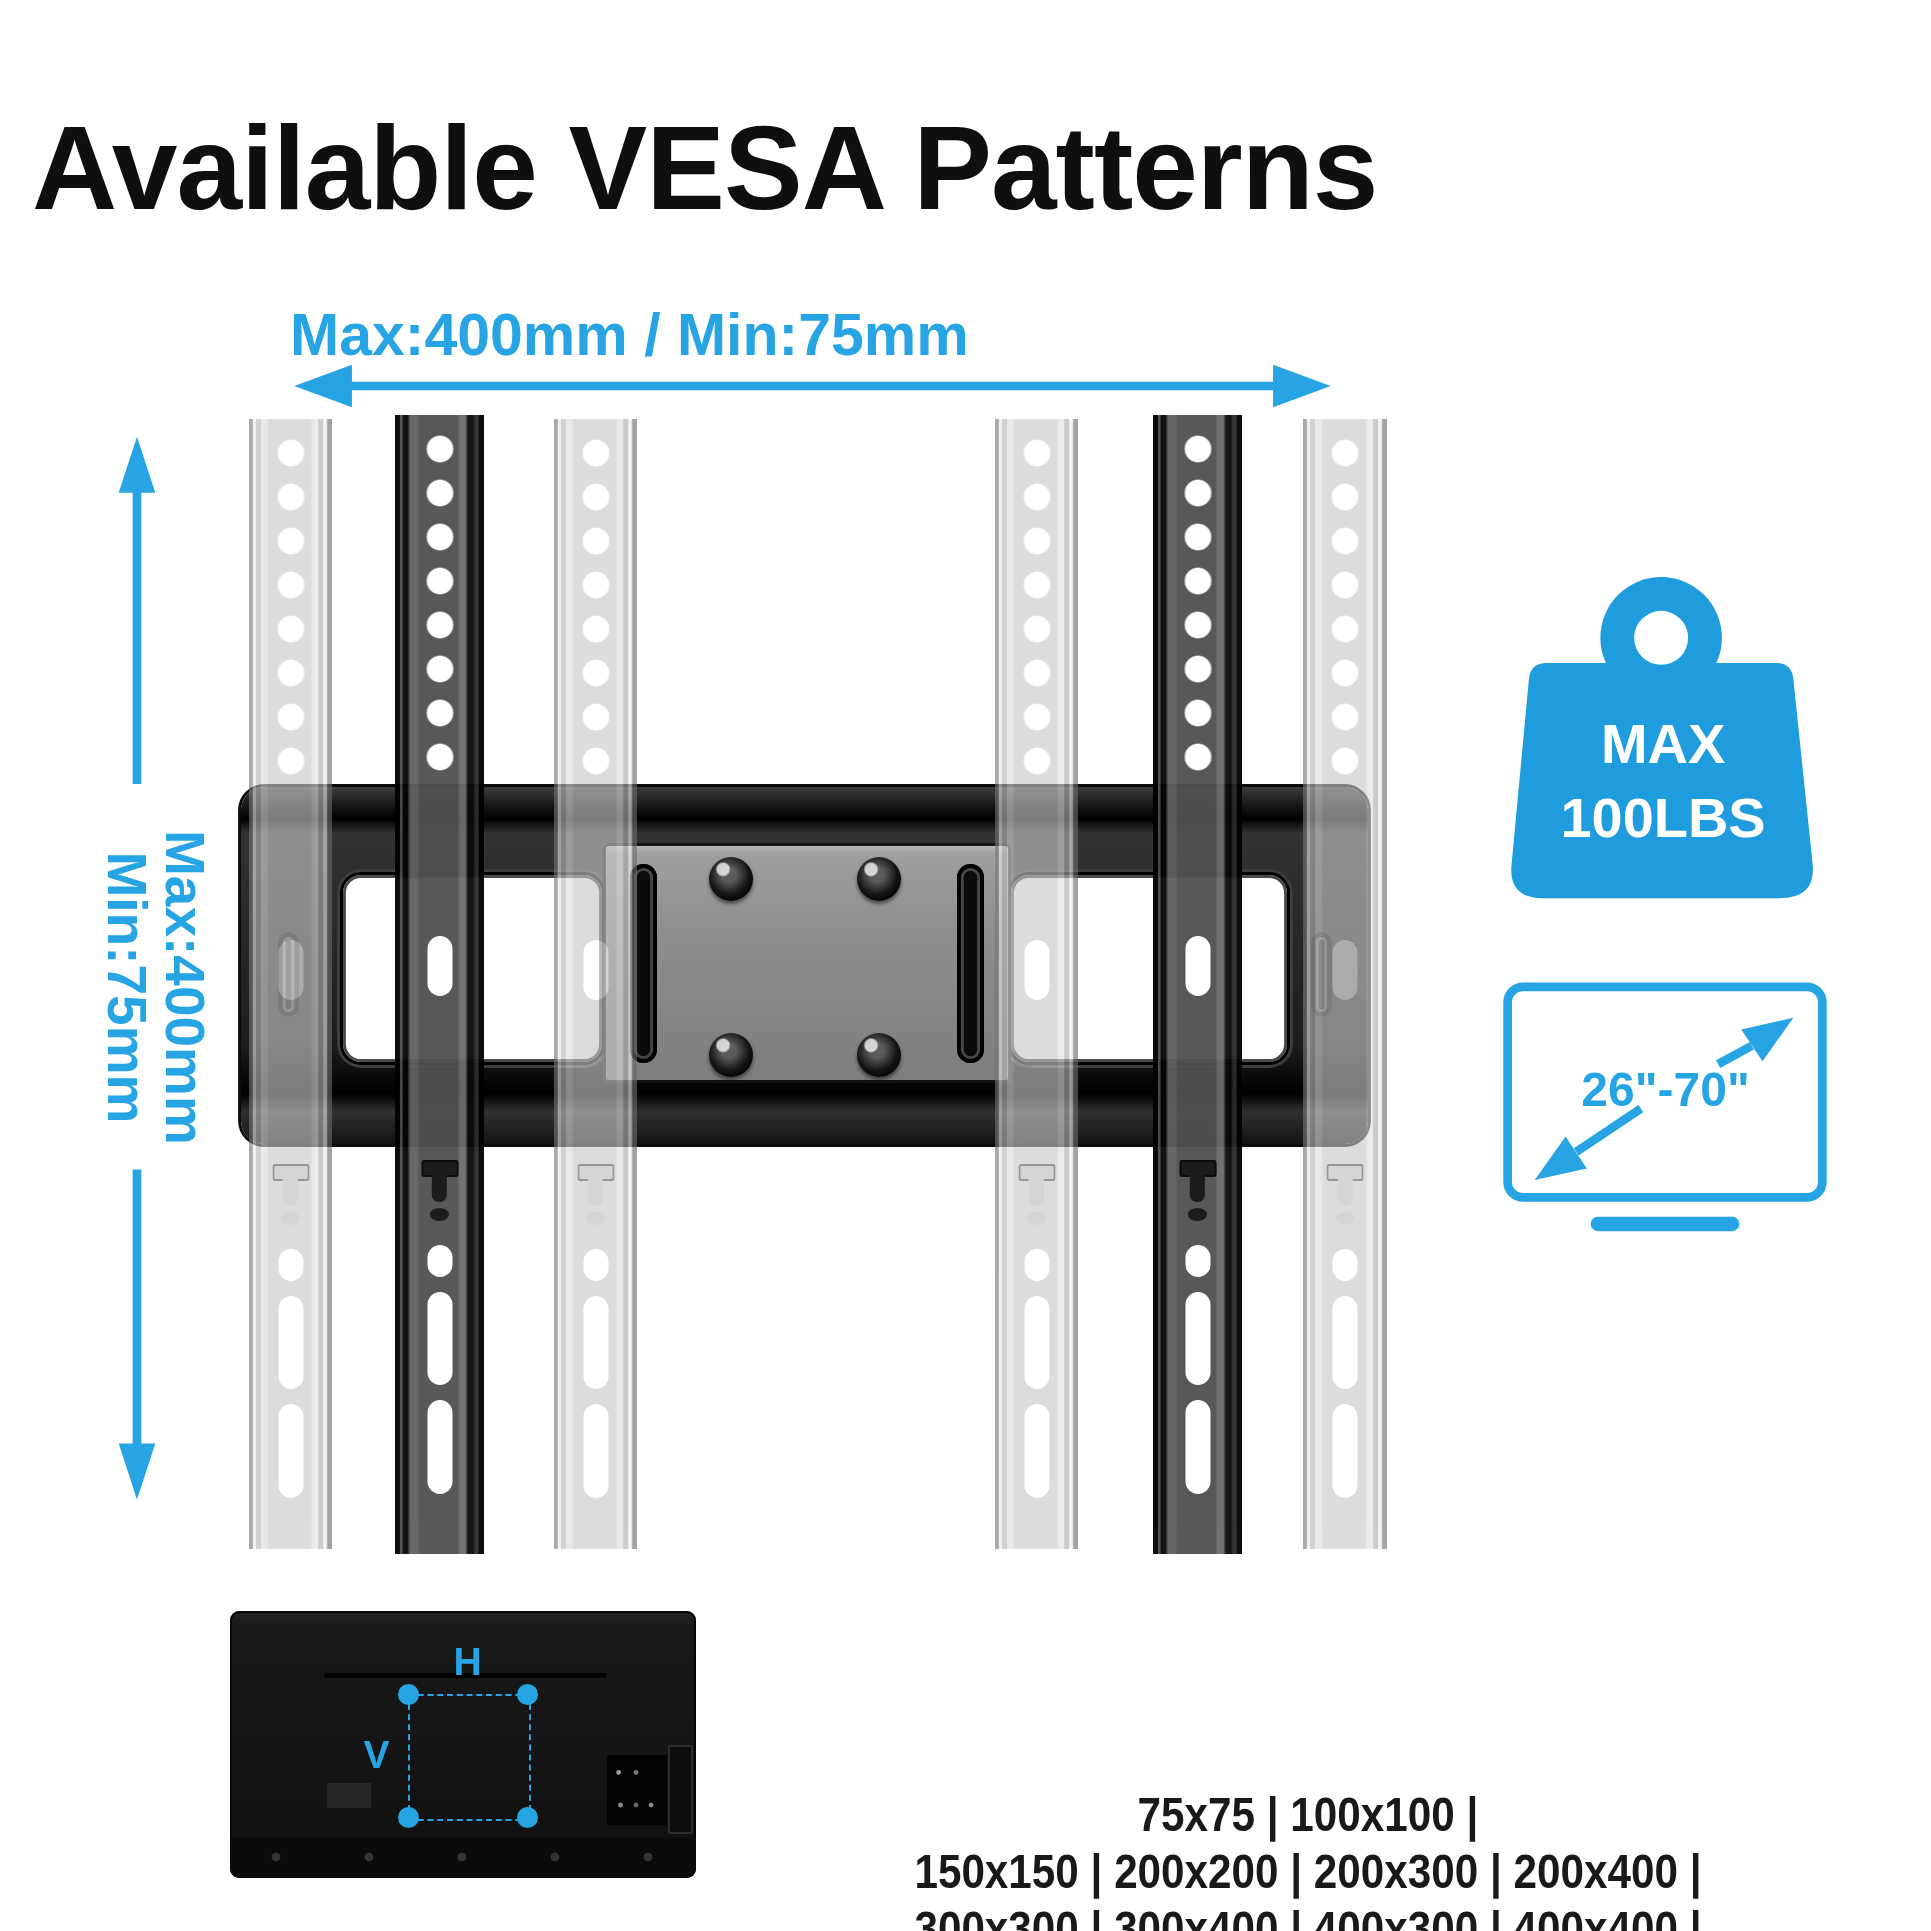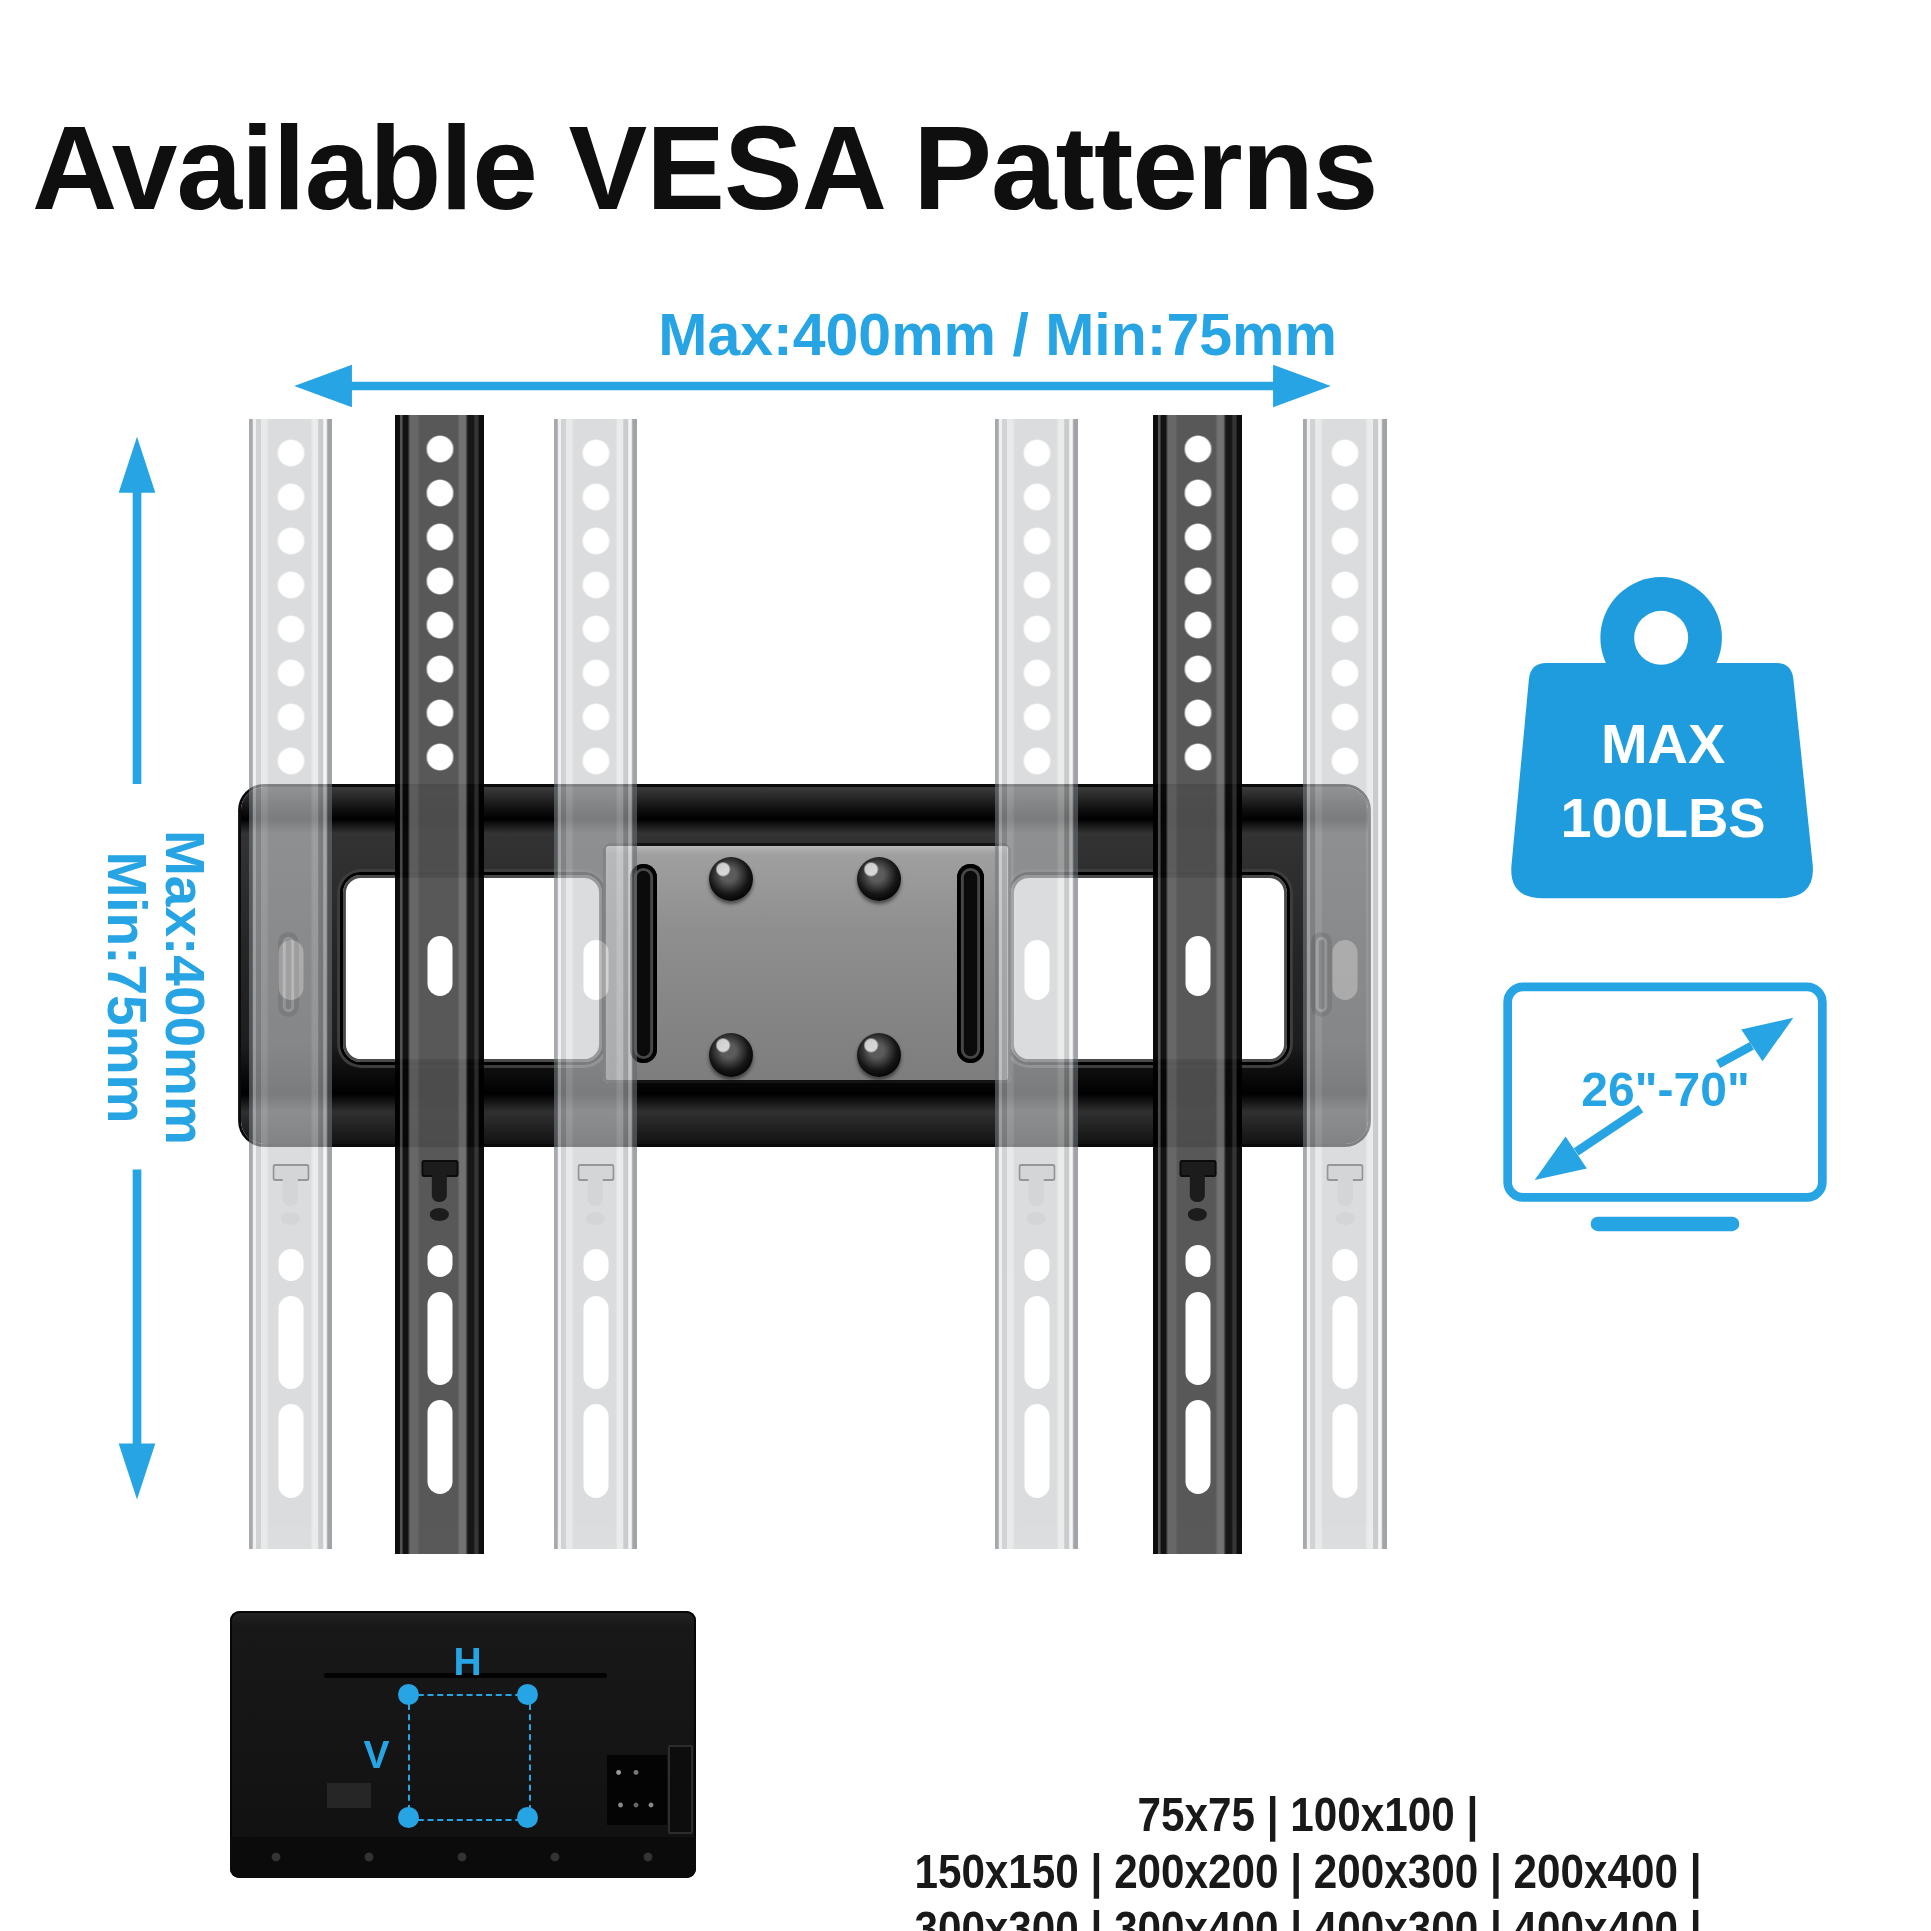--- a/index.html
+++ b/index.html
@@ -12,21 +12,21 @@
     position:relative;width:1931px;height:1931px;background:#fff;overflow:hidden;
     font-family:"Liberation Sans", sans-serif;
   }
   
   .title{
     position:absolute;left:0;top:100px;width:1931px;
     font-size:118px;font-weight:700;letter-spacing:-1px;color:var(--ink);padding-left:32px;
   }
   
   .topdim{
-    position:absolute;left:290px;top:301px;width:1047px;text-align:right;
+    position:absolute;left:290px;top:301px;width:1047px;text-align:left;
     font-size:59px;font-weight:700;color:var(--blue);letter-spacing:0px;
   }
   .harrow{position:absolute;left:288px;top:361px;z-index:6;}
   .varrow{position:absolute;left:110px;top:434px;z-index:6;}
   
   .leftdim{
     position:absolute;left:-54px;top:915px;width:390px;height:145px;
     transform:rotate(90deg);text-align:center;z-index:6;
     font-size:55px;font-weight:700;color:var(--blue);line-height:58px;white-space:nowrap;
   }

